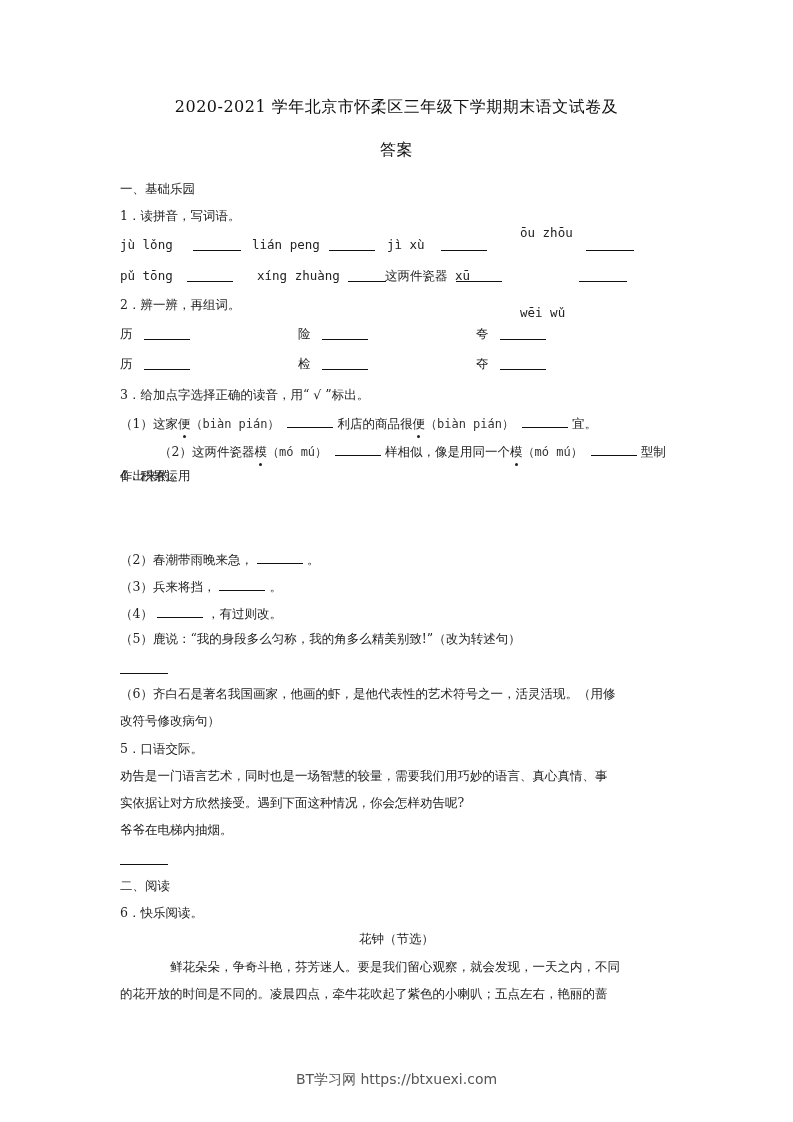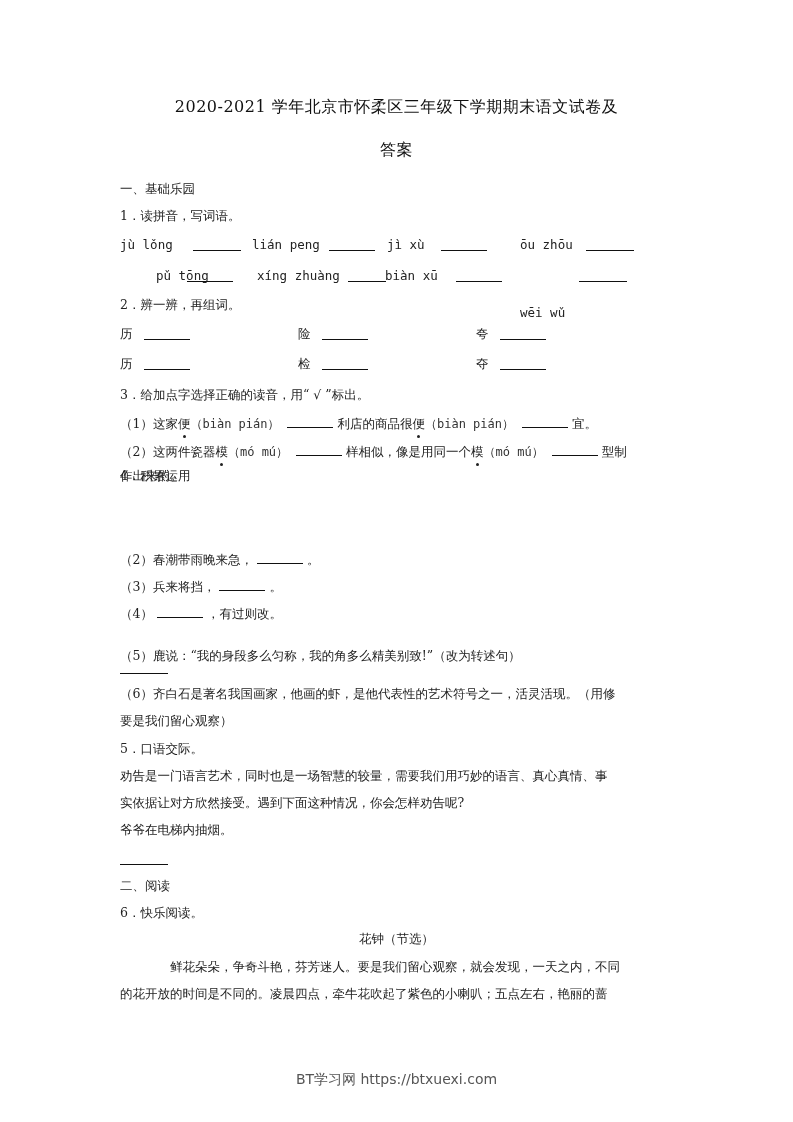--- a/index.html
+++ b/index.html
@@ -47,28 +47,28 @@
   <div class="line" style="top:180px;">一、基础乐园</div>
 
   <div class="line" style="top:207px;">1．读拼音，写词语。</div>
 
   <div class="abs py" style="left:120px; top:236px;">jù   lǒng</div>
   <span class="abs blank" style="left:189px; top:236px; width:48px;"></span>
   <div class="abs py" style="left:252px; top:236px;">lián peng</div>
   <span class="abs blank" style="left:325px; top:236px; width:46px;"></span>
   <div class="abs py" style="left:387px; top:236px;">jì   xù</div>
   <span class="abs blank" style="left:437px; top:236px; width:46px;"></span>
-  <div class="abs py" style="left:520px; top:236px;">ōu   zhōu</div>
+  <div class="abs py" style="left:520px; top:224px;">ōu   zhōu</div>
   <span class="abs blank" style="left:582px; top:236px; width:48px;"></span>
 
-  <div class="abs py" style="left:120px; top:267px;margin-left:36px;">pǔ  tōng</div>
+  <div class="abs py" style="left:120px; top:267px;">pǔ  tōng</div>
   <span class="abs blank" style="left:183px; top:267px; width:46px;"></span>
   <div class="abs py" style="left:257px; top:267px;">xíng   zhuàng</div>
   <span class="abs blank" style="left:344px; top:267px; width:38px;"></span>
-  <div class="abs py" style="left:385px; top:267px;">biàn   xū</div>
+  <div class="abs py" style="left:385px; top:267px;">这两件瓷器   xū</div>
   <span class="abs blank" style="left:452px; top:267px; width:46px;"></span>
   <div class="abs py" style="left:520px; top:267px;margin-top:37px;">wēi   wǔ</div>
   <span class="abs blank" style="left:575px; top:267px; width:48px;"></span>
 
   <div class="line" style="top:296px;">2．辨一辨，再组词。</div>
 
   <div class="abs" style="left:120px; top:325px;">历</div>
   <span class="abs blank" style="left:140px; top:325px; width:46px;"></span>
   <div class="abs" style="left:298px; top:325px;">险</div>
   <span class="abs blank" style="left:318px; top:325px; width:46px;"></span>
@@ -83,42 +83,42 @@
   <span class="abs blank" style="left:496px; top:355px; width:46px;"></span>
 
   <div class="line" style="top:386px;">3．给加点字选择正确的读音，用“ √ ”标出。</div>
 
   <div class="line" style="top:413px;">
     <span>（1）这家</span><span class="dotted">便</span><span class="py">（biàn   pián）</span>
     <span class="blank" style="width:46px;"></span><span>利店的商品很</span><span class="dotted">便</span><span class="py">（biàn   pián）</span>
     <span class="blank" style="width:46px;"></span><span>宜。</span>
   </div>
 
-  <div class="line" style="top:441px;">
+  <div class="line" style="top:441px;margin-left:39px;">
     <span>（2）这两件瓷器</span><span class="dotted">模</span><span class="py">（mó   mú）</span>
     <span class="blank" style="width:46px;"></span><span>样相似，像是用同一个</span><span class="dotted">模</span><span class="py">（mó   mú）</span>
     <span class="blank" style="width:46px;"></span><span>型制</span>
   </div>
   <div class="line" style="top:467px;">作出来的。</div>
 
   <div class="line" style="top:467px;">4．积累运用</div>
 
   <div class="line" style="top:549px;">
     <span>（2）春潮带雨晚来急，</span><span class="blank" style="width:46px;"></span><span>。</span>
   </div>
   <div class="line" style="top:576px;">
     <span>（3）兵来将挡，</span><span class="blank" style="width:46px;"></span><span>。</span>
   </div>
   <div class="line" style="top:603px;">
     <span>（4）</span><span class="blank" style="width:46px;"></span><span>，有过则改。</span>
   </div>
-  <div class="line" style="top:630px;margin-top:17px;">（5）鹿说：“我的身段多么匀称，我的角多么精美别致!”（改为转述句）</div>
+  <div class="line" style="top:630px;">（5）鹿说：“我的身段多么匀称，我的角多么精美别致!”（改为转述句）</div>
   <span class="abs blank" style="left:120px; top:659px; width:48px; margin:0;"></span>
   <div class="line" style="top:685px;">（6）齐白石是著名我国画家，他画的虾，是他代表性的艺术符号之一，活灵活现。（用修</div>
-  <div class="line" style="top:712px;">要是我们留心观察）</div>
+  <div class="line" style="top:712px;">改符号修改病句）</div>
 
   <div class="line" style="top:740px;">5．口语交际。</div>
   <div class="line" style="top:794px;">实依据让对方欣然接受。遇到下面这种情况，你会怎样劝告呢?</div>
   <div class="line" style="top:767px;">劝告是一门语言艺术，同时也是一场智慧的较量，需要我们用巧妙的语言、真心真情、事</div>
   <div class="line" style="top:821px;">爷爷在电梯内抽烟。</div>
   <span class="abs blank" style="left:120px; top:850px; width:48px; margin:0;"></span>
 
   <div class="line" style="top:877px;">二、阅读</div>
   <div class="line" style="top:904px;">6．快乐阅读。</div>
   <div class="center" style="top:931px;">花钟（节选）</div>

